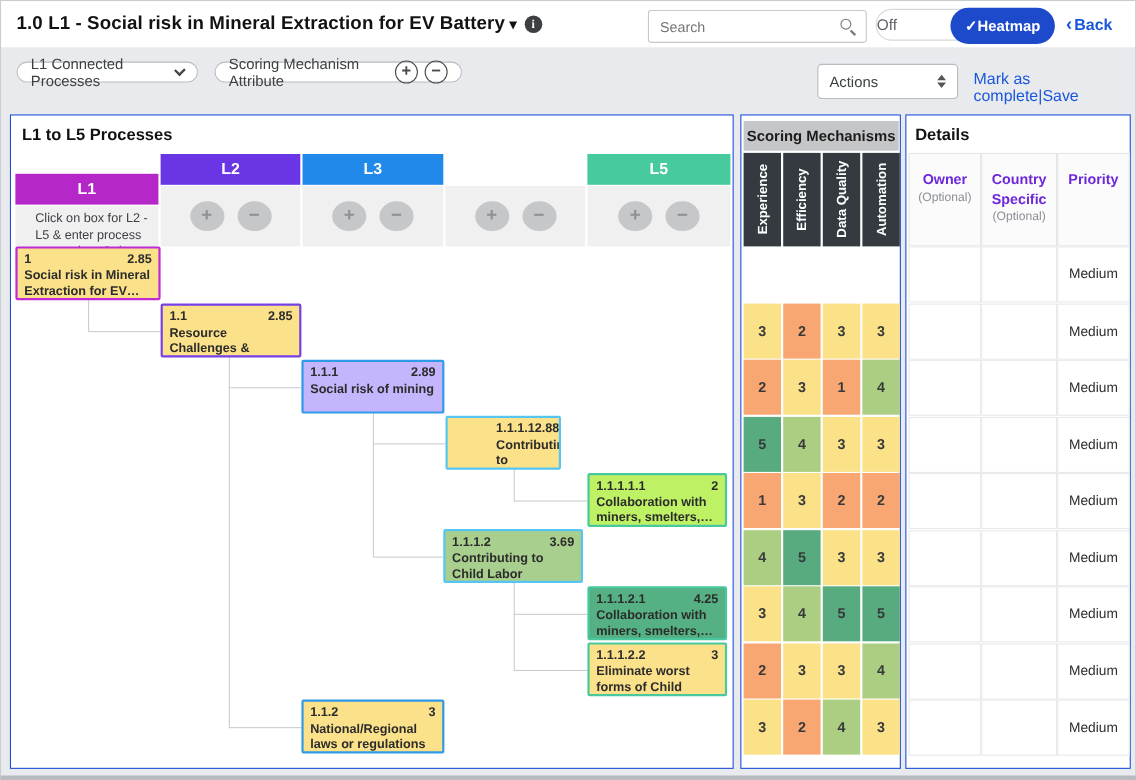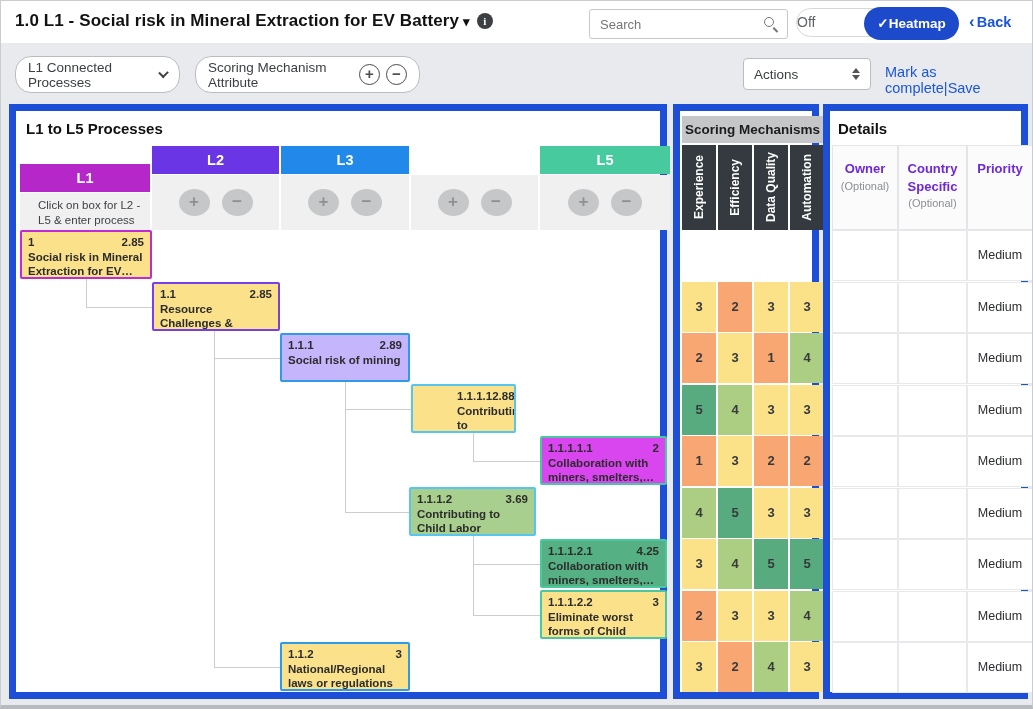--- a/index.html
+++ b/index.html
@@ -25,37 +25,37 @@
   .search-icon { position:absolute; right:8px; top:7px; width:15px; height:15px; }
   .search-icon .lens { position:absolute; left:0; top:0; width:10px; height:10px; border:1.6px solid #777; border-radius:50%; }
   .search-icon .tail { position:absolute; left:9.5px; top:9.5px; width:6px; height:1.8px; background:#777; transform:rotate(45deg); transform-origin:0 0; }
   .toggle { position:absolute; left:795px; top:7px; width:160px; height:29px; background:#fff; border:1px solid #d6d8dc; border-radius:15px; }
   .toggle-off { position:absolute; left:0; top:0; width:75px; height:27px; line-height:27px; color:#5f6368; font-size:14px; }
   .toggle-on { position:absolute; right:-4px; top:-2px; width:95px; height:33px; background:#1d49cb; border-radius:17px;
     color:#fff; font-weight:bold; font-size:13.5px; text-align:center; line-height:33px; }
   .back-link { position:absolute; left:968px; top:11px; color:#1a56db; font-size:14.5px; font-weight:bold; cursor:pointer; }
   .back-chevron { font-size:17px; font-weight:bold; margin-right:2px; }
   
-  .btn-outline { position:absolute; background:#fff; border:1px solid #b9bcc1; border-radius:16px; height:37px;
+  .btn-outline { position:absolute; background:#fff; border:1px solid #b9bcc1; border-radius:16px; height:19px;
     display:flex; align-items:center; font-size:13.5px; color:#3c4043; }
   .btn-connected { left:14px; top:55px; width:165px; padding:0 12px; justify-content:space-between; }
   .chev-down { width:8px; height:8px; border-right:2px solid #444; border-bottom:2px solid #444; transform:rotate(45deg); margin-top:-4px; }
   .btn-scoring { left:194px; top:55px; width:225px; padding:0 12px; justify-content:space-between; }
   .circle-btn { width:21px; height:21px; border:1.6px solid #4a4a4a; border-radius:50%; color:#4a4a4a;
     font-size:15px; line-height:18px; text-align:center; font-weight:bold; }
   .circle-btn.minus { margin-left:6px; }
   .actions-select { left:742px; top:57px; width:128px; height:32px; border-radius:4px; padding:0 10px; justify-content:space-between; }
   .updown { display:flex; flex-direction:column; gap:2px; }
   .updown i { display:block; width:0; height:0; border-left:4px solid transparent; border-right:4px solid transparent; }
   .updown .up { border-bottom:5px solid #555; }
   .updown .down { border-top:5px solid #555; }
   .save-links { position:absolute; left:884px; top:63px; font-size:14.5px; color:#1a56db; font-weight:normal; }
   .save-links span { cursor:pointer; }
   
-  .panel { position:absolute; background:#fff; border:7px solid #1d4ed8; }
+  .panel { position:absolute; background:#fff; border:1px solid #1d4ed8; }
   .process-panel { left:8px; top:103px; width:658px; height:595px; }
   .scoring-panel { left:672px; top:103px; width:146px; height:595px; }
   .details-panel { left:822px; top:103px; width:205px; height:595px; }
   .panel-title { position:absolute; left:10px; top:9px; font-size:15px; font-weight:bold; color:#111; }
   
   .lvl-head { position:absolute; top:35px; height:28px; color:#fff; font-weight:bold; font-size:14.5px;
     text-align:center; line-height:28px; }
   .lvl-0 { left:4px;   width:130px;margin-top:18px; }
   .lvl-1 { left:136px; width:127px; }
   .lvl-2 { left:265px; width:128px; }
@@ -213,21 +213,21 @@
       </div>
     <div>Social risk of mining</div>
   </div>
   <div class="pbox bx4" style="background: rgb(251, 226, 138); border-color: rgb(86, 197, 241);">
     <div class="rowline">
         <span>1.1.1.1</span>
         <span>2.88</span>
       </div>
     <div>Contributing to Forced Labor</div>
   </div>
-  <div class="pbox bx5" style="background: #d946ef; border-color: rgb(73, 200, 160);">
+  <div class="pbox bx5" style="background: #bef264; border-color: rgb(73, 200, 160);">
     <div class="rowline">
         <span>1.1.1.1.1</span>
         <span>2</span>
       </div>
     <div>Collaboration with miners, smelters,…</div>
   </div>
   <div class="pbox bx6" style="background: rgb(168, 207, 141); border-color: rgb(86, 197, 241);">
     <div class="rowline">
         <span>1.1.1.2</span>
         <span>3.69</span>

